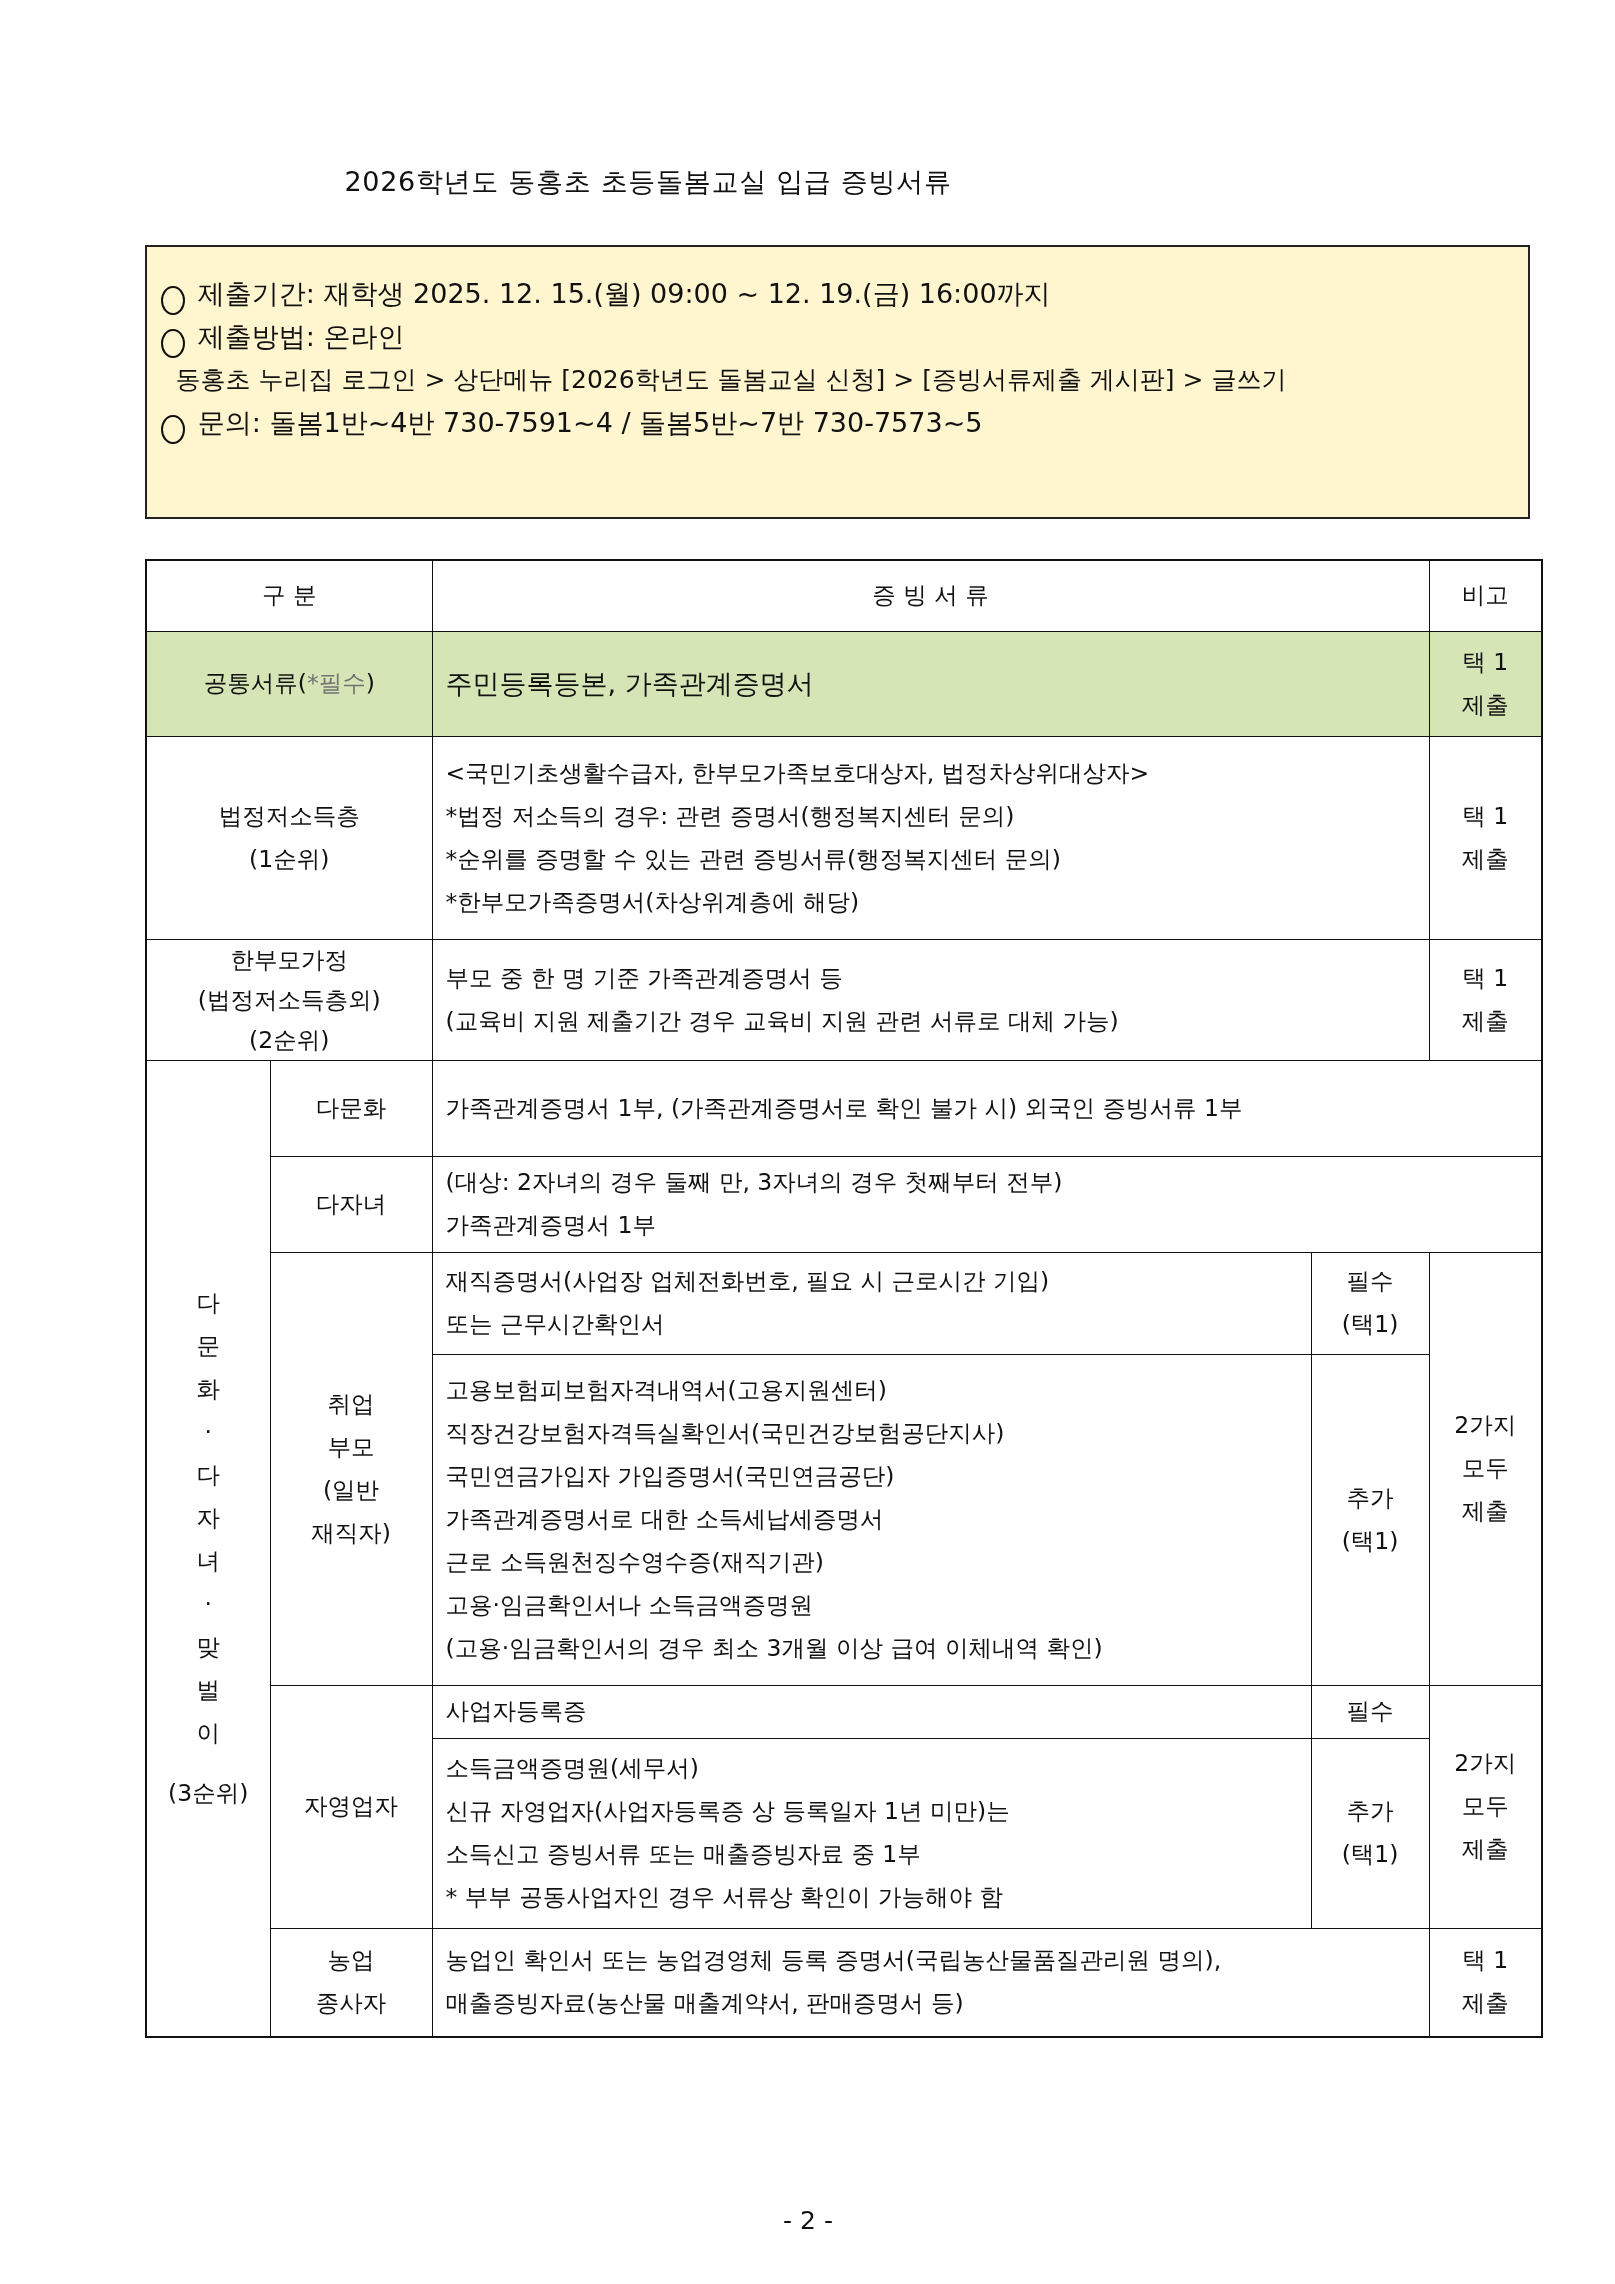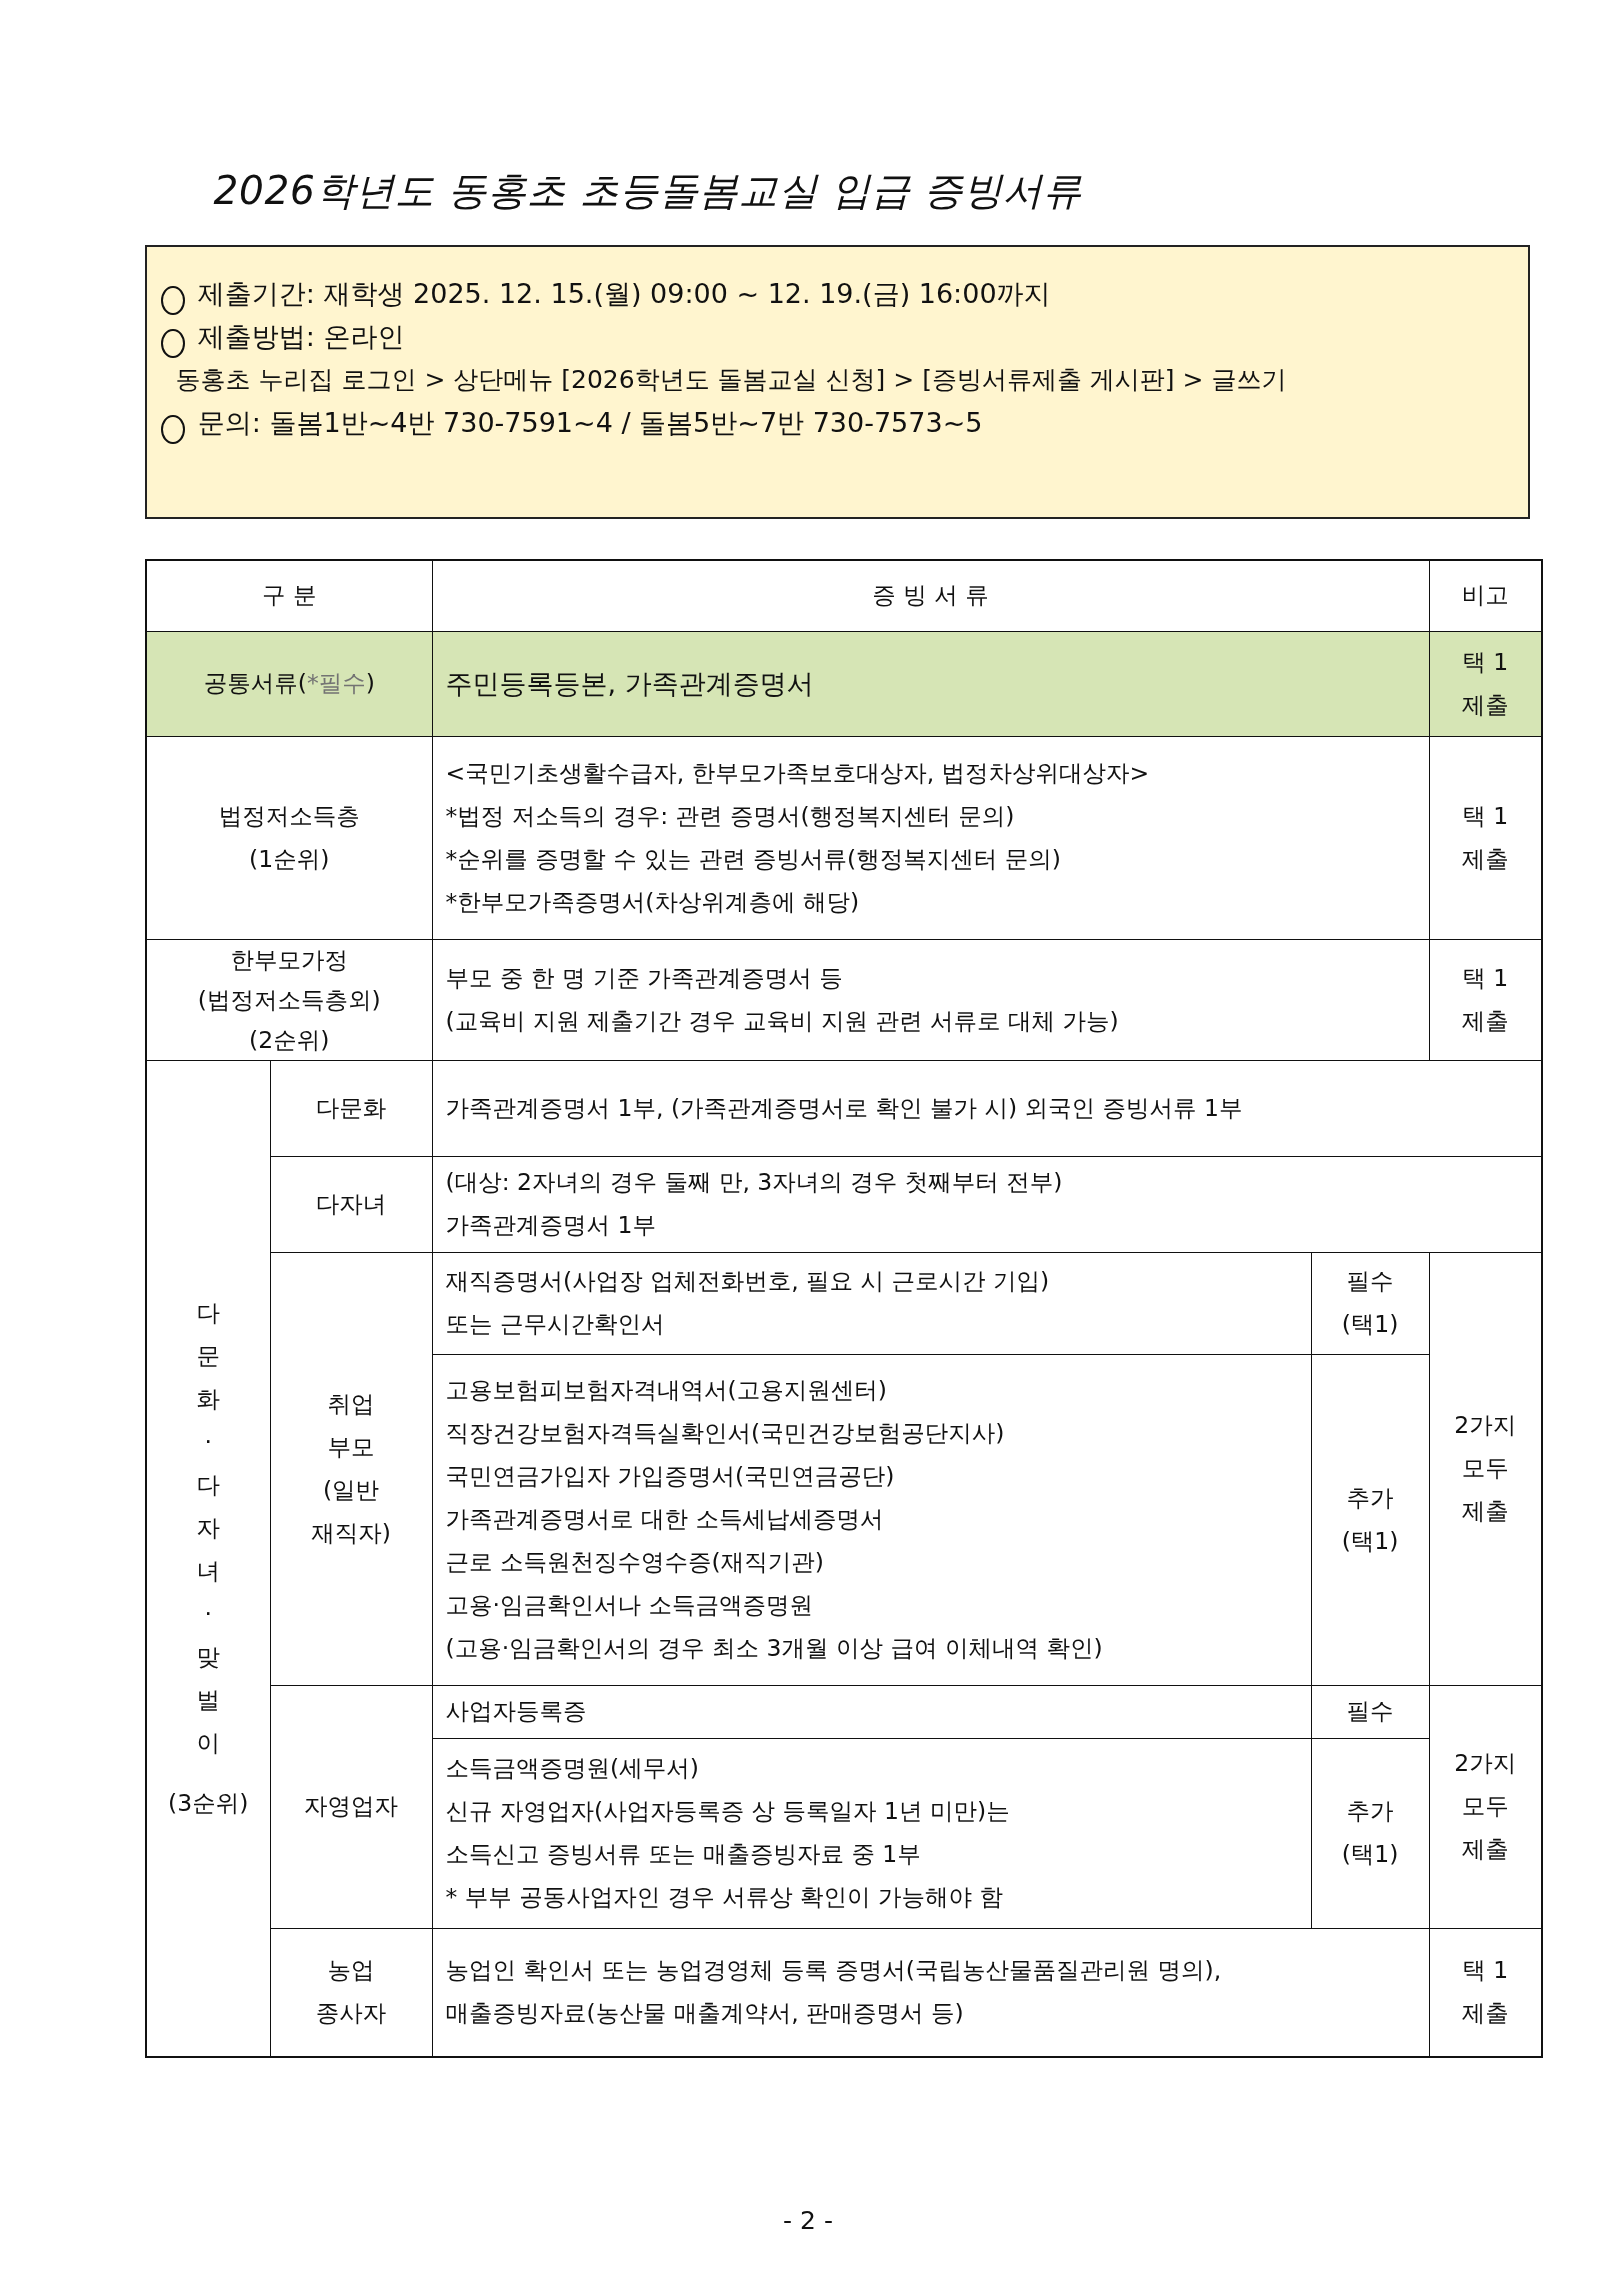--- a/index.html
+++ b/index.html
@@ -2,21 +2,21 @@
 <html style="font-size:10.4px"><head>
 <meta charset="utf-8">
 <style>
   html, body { margin:0; padding:0; }
   body {
     width:1616px; height:2284px; background:#ffffff; position:relative; overflow:hidden;
     font-family:"DejaVu Sans","Liberation Sans",sans-serif; color:#111;
   }
   .title {
     position:absolute; top:164px; left:0; width:1296px; text-align:center;
-    font-size:39px; letter-spacing:0.7px; color:#111;font-style:italic;
+    font-size:27px; letter-spacing:0.7px; color:#111;
   }
   .infobox {
     position:absolute; left:145px; top:245px; width:1385px; height:274px;
     background:#fff5cf; border:2px solid #222; box-sizing:border-box;
     padding:25px 0 0 14.3px;
   }
   .info-line { font-size:27px; height:43px; line-height:43px; white-space:nowrap; display:flex; align-items:flex-end; }
   .info-line.sub { font-size:25px; padding-left:14.3px; }
   .circle {
     display:inline-block; width:23.5px; height:29px; border:2px solid #111; border-radius:50%;
@@ -203,21 +203,21 @@
       <div>신규 자영업자(사업자등록증 상 등록일자 1년 미만)는</div>
       <div>소득신고 증빙서류 또는 매출증빙자료 중 1부</div>
       <div>* 부부 공동사업자인 경우 서류상 확인이 가능해야 함</div>
     </td>
     <td class="c">
       <div>추가</div>
       <div>(택1)</div>
     </td>
   </tr>
 
-  <tr style="height:129px">
+  <tr style="height:109px">
     <td class="c">
       <div>농업</div>
       <div>종사자</div>
     </td>
     <td colspan="2" class="lines">
       <div>농업인 확인서 또는 농업경영체 등록 증명서(국립농산물품질관리원 명의),</div>
       <div>매출증빙자료(농산물 매출계약서, 판매증명서 등)</div>
     </td>
     <td class="c">
       <div>택 1</div>

